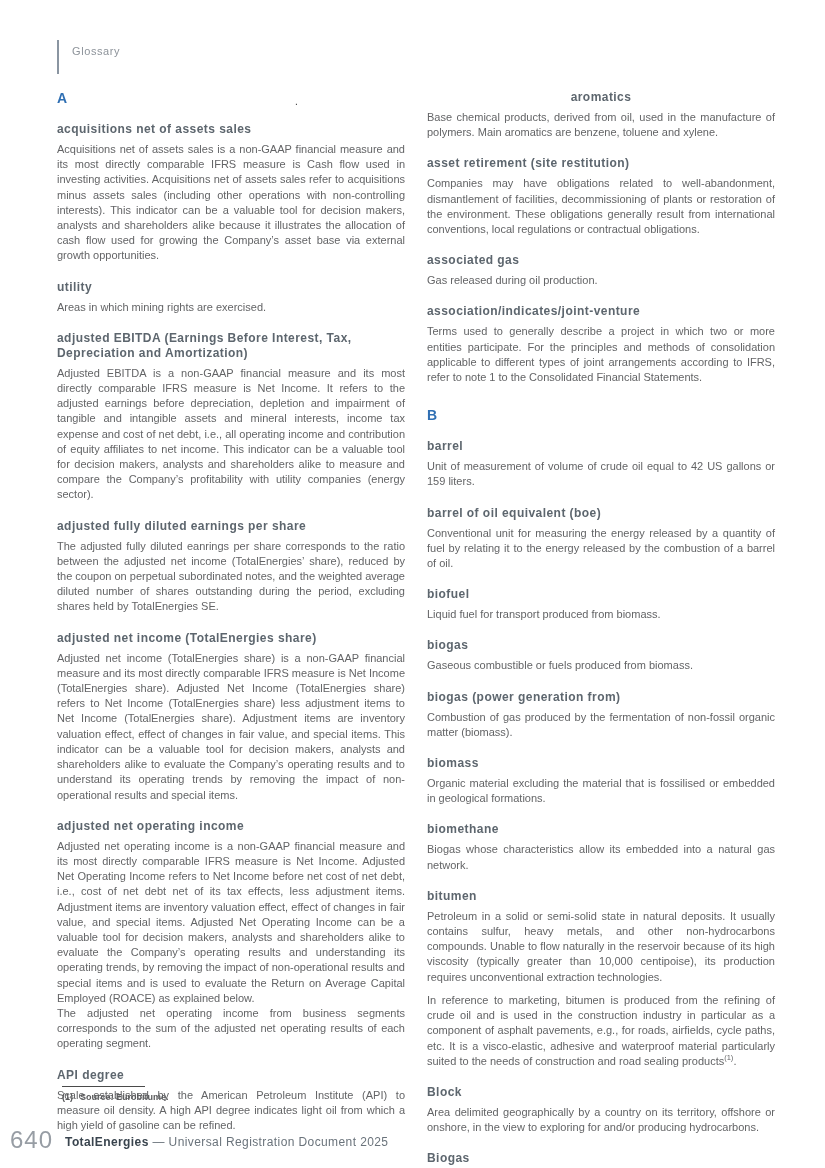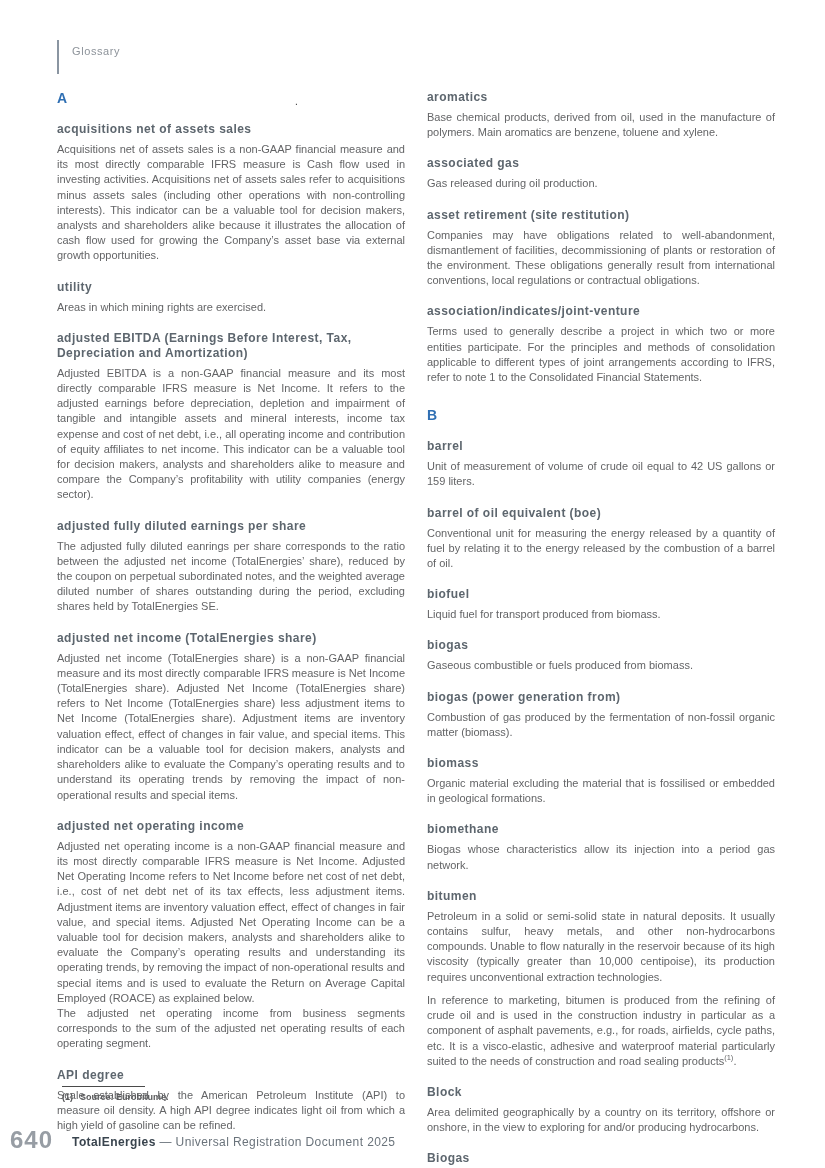--- a/index.html
+++ b/index.html
@@ -39,22 +39,22 @@
   p.def sup{font-size:7.5px;line-height:0;}
 
   
   .footnote{position:absolute;left:62px;top:1086px;width:340px;font-weight:bold;}
   .footnote-rule{width:83px;height:0;border-top:1px solid #4a4a4a;margin-bottom:5px;}
   .footnote-text{font-size:9px;color:#595a5c;}
   .footnote-text .fn-marker{margin-right:7px;}
 
   
   .footer{position:absolute;left:10px;top:1126px;display:flex;align-items:center;}
-  .page-number{font-size:24px;font-weight:700;color:#979da4;letter-spacing:1px;}
-  .footer-title{margin-left:19px;font-size:12px;color:#6a737b;letter-spacing:0.4px;padding-top:3px;}
+  .page-number{font-size:24px;font-weight:400;color:#979da4;letter-spacing:1px;}
+  .footer-title{margin-left:12px;font-size:12px;color:#6a737b;letter-spacing:0.4px;padding-top:3px;}
   .footer-title .brand{font-weight:700;color:#39444e;}
 </style>
 </head>
 <body>
 
 <div class="page">
 
   <div class="top-header">
     <div class="top-bar"></div>
     <div class="top-label">Glossary</div>
@@ -92,30 +92,30 @@
         <div class="entry">
           <p class="def">The adjusted net operating income from business segments corresponds to the sum of the adjusted net operating results of each operating segment.</p>
         </div>
         <div class="entry">
           <div class="term">API degree</div>
           <p class="def">Scale established by the American Petroleum Institute (API) to measure oil density. A high API degree indicates light oil from which a high yield of gasoline can be refined.</p>
         </div>
       </div>
       <div class="col">
         <div class="entry">
-          <div class="term" style="margin-top: 0px;">aromatics</div>
+          <div class="term" style="margin-top: 0px; text-align: center;">aromatics</div>
           <p class="def">Base chemical products, derived from oil, used in the manufacture of polymers. Main aromatics are benzene, toluene and xylene.</p>
+        </div>
+        <div class="entry">
+          <div class="term">asset retirement (site restitution)</div>
+          <p class="def">Companies may have obligations related to well-abandonment, dismantlement of facilities, decommissioning of plants or restoration of the environment. These obligations generally result from international conventions, local regulations or contractual obligations.</p>
         </div>
         <div class="entry">
           <div class="term">associated gas</div>
           <p class="def">Gas released during oil production.</p>
-        </div>
-        <div class="entry">
-          <div class="term">asset retirement (site restitution)</div>
-          <p class="def">Companies may have obligations related to well-abandonment, dismantlement of facilities, decommissioning of plants or restoration of the environment. These obligations generally result from international conventions, local regulations or contractual obligations.</p>
         </div>
         <div class="entry">
           <div class="term">association/indicates/joint-venture</div>
           <p class="def">Terms used to generally describe a project in which two or more entities participate. For the principles and methods of consolidation applicable to different types of joint arrangements according to IFRS, refer to note 1 to the Consolidated Financial Statements.</p>
         </div>
         <div class="letter">B</div>
         <div class="entry">
           <div class="term">barrel</div>
           <p class="def">Unit of measurement of volume of crude oil equal to 42 US gallons or 159 liters.</p>
         </div>
@@ -134,21 +134,21 @@
         <div class="entry">
           <div class="term">biogas (power generation from)</div>
           <p class="def">Combustion of gas produced by the fermentation of non-fossil organic matter (biomass).</p>
         </div>
         <div class="entry">
           <div class="term">biomass</div>
           <p class="def">Organic material excluding the material that is fossilised or embedded in geological formations.</p>
         </div>
         <div class="entry">
           <div class="term">biomethane</div>
-          <p class="def">Biogas whose characteristics allow its injection into a period gas network.</p>
+          <p class="def">Biogas whose characteristics allow its embedded into a natural gas network.</p>
         </div>
         <div class="entry">
           <div class="term">bitumen</div>
           <p class="def">Petroleum in a solid or semi-solid state in natural deposits. It usually contains sulfur, heavy metals, and other non-hydrocarbons compounds. Unable to flow naturally in the reservoir because of its high viscosity (typically greater than 10,000 centipoise), its production requires unconventional extraction technologies.</p>
           <p class="def">In reference to marketing, bitumen is produced from the refining of crude oil and is used in the construction industry in particular as a component of asphalt pavements, e.g., for roads, airfields, cycle paths, etc. It is a visco-elastic, adhesive and waterproof material particularly suited to the needs of construction and road sealing products<sup>(1)</sup>.</p>
         </div>
         <div class="entry">
           <div class="term">Block</div>
           <p class="def">Area delimited geographically by a country on its territory, offshore or onshore, in the view to exploring for and/or producing hydrocarbons.</p>
         </div>

